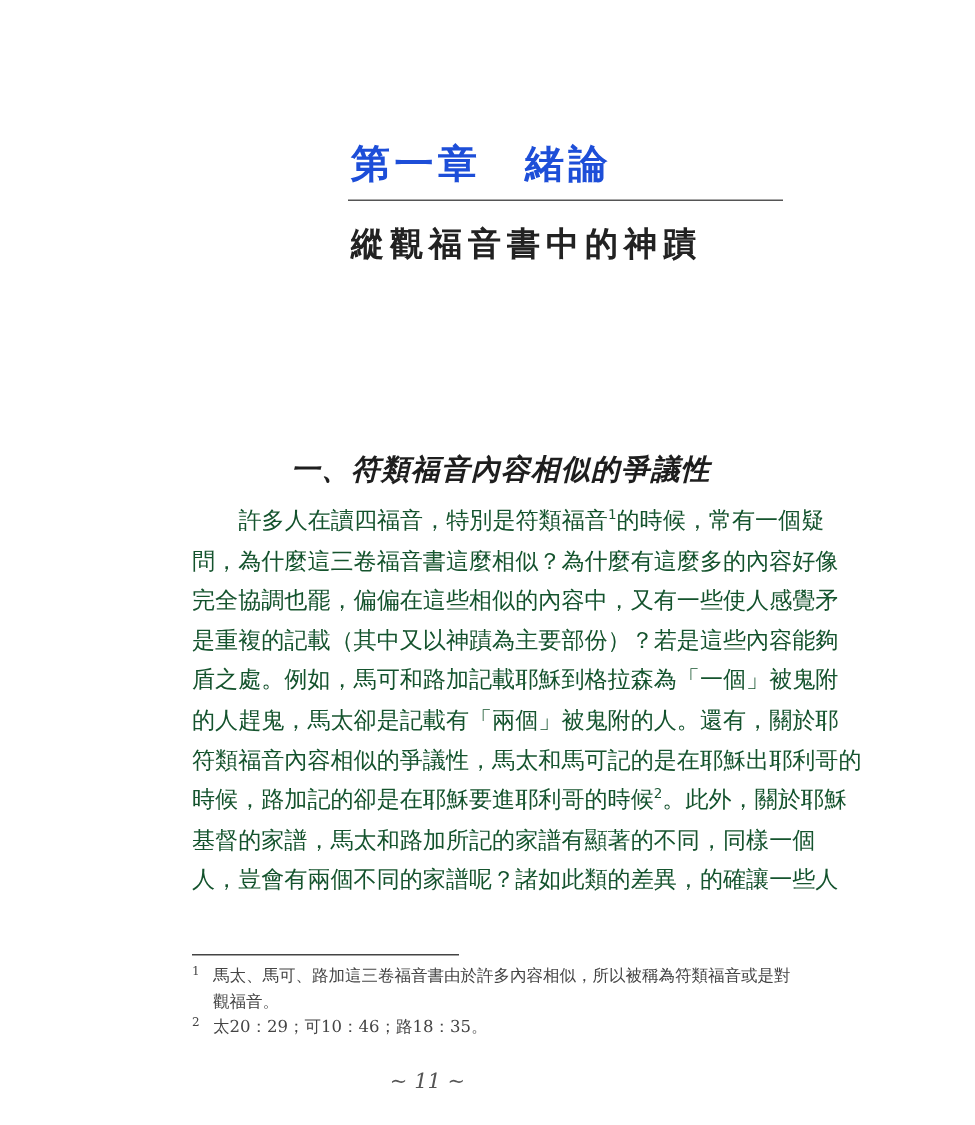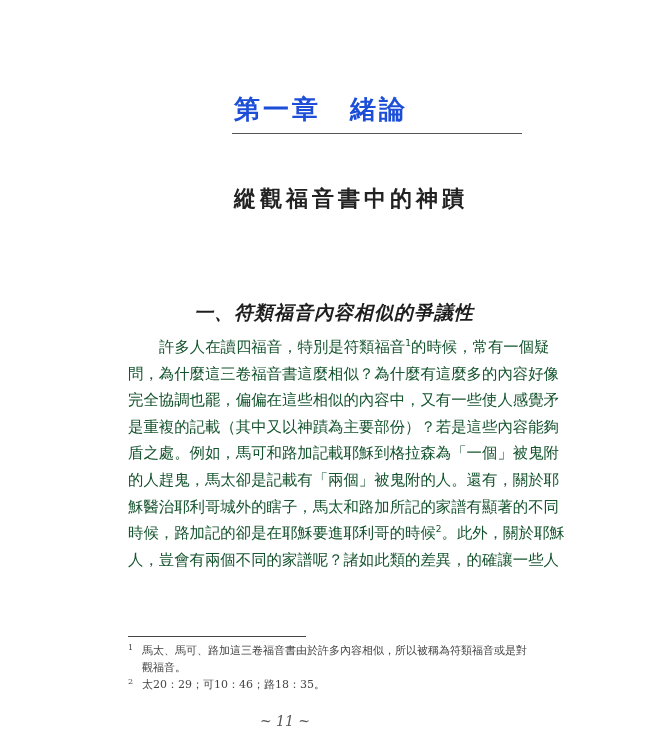--- a/index.html
+++ b/index.html
@@ -12,21 +12,21 @@
       font-family: "DejaVu Serif", serif; font-size: 26px; font-weight: bold;
       letter-spacing: 3px; color: #1d4ed8; white-space: pre;
     }
     .title-rule {
       position: absolute; left: 232px; top: 133px; width: 290px; height: 0;
       border-top: 1.5px solid #555;
     }
     .chapter-subtitle {
       position: absolute; left: 234px; top: 148px;
       font-family: "DejaVu Serif", serif; font-size: 22px; font-weight: bold;
-      letter-spacing: 4px; color: #222; margin-top: 36px;
+      letter-spacing: 4px; color: #222;
     }
     .section-heading {
       position: absolute; left: 194px; top: 300px;
       font-family: "DejaVu Sans", sans-serif; font-size: 19px; font-weight: bold;
       color: #1e1e1e; letter-spacing: 1px; font-style: italic;
     }
     .body-text {
       position: absolute; left: 128px; top: 334px; width: 400px;
       font-family: "DejaVu Sans", sans-serif; font-size: 15.4px; line-height: 26.6px;
       color: #14532d; text-align: justify;
@@ -58,22 +58,23 @@
 
 <div class="section-heading">一、符類福音內容相似的爭議性</div>
 
 <div class="body-text">
   <span class="body-line indent"><span>許多人在讀四福音，特別是符類福音</span><sup>1</sup><span>的時候，常有一個疑</span></span>
   <span class="body-line">問，為什麼這三卷福音書這麼相似？為什麼有這麼多的內容好像</span>
   <span class="body-line">完全協調也罷，偏偏在這些相似的內容中，又有一些使人感覺矛</span>
   <span class="body-line">是重複的記載（其中又以神蹟為主要部份）？若是這些內容能夠</span>
   <span class="body-line">盾之處。例如，馬可和路加記載耶穌到格拉森為「一個」被鬼附</span>
   <span class="body-line">的人趕鬼，馬太卻是記載有「兩個」被鬼附的人。還有，關於耶</span>
-  <span class="body-line">穌醫治耶利哥城外的瞎子，馬太和路加所記的家譜有顯著的不同</span>
+  <span class="body-line">符類福音內容相似的爭議性，馬太和馬可記的是在耶穌出耶利哥的</span>
   <span class="body-line"><span>時候，路加記的卻是在耶穌要進耶利哥的時候</span><sup>2</sup><span>。此外，關於耶穌</span></span>
+  <span class="body-line">基督的家譜，馬太和路加所記的家譜有顯著的不同，同樣一個</span>
   <span class="body-line">人，豈會有兩個不同的家譜呢？諸如此類的差異，的確讓一些人</span>
 </div>
 
 <div class="footnote-rule"></div>
 <div class="footnotes">
   <div class="fn">
     <span class="fn-num">1</span>
     <span>馬太、馬可、路加這三卷福音書由於許多內容相似，所以被稱為符類福音或是對觀福音。</span>
   </div>
   <div class="fn">

